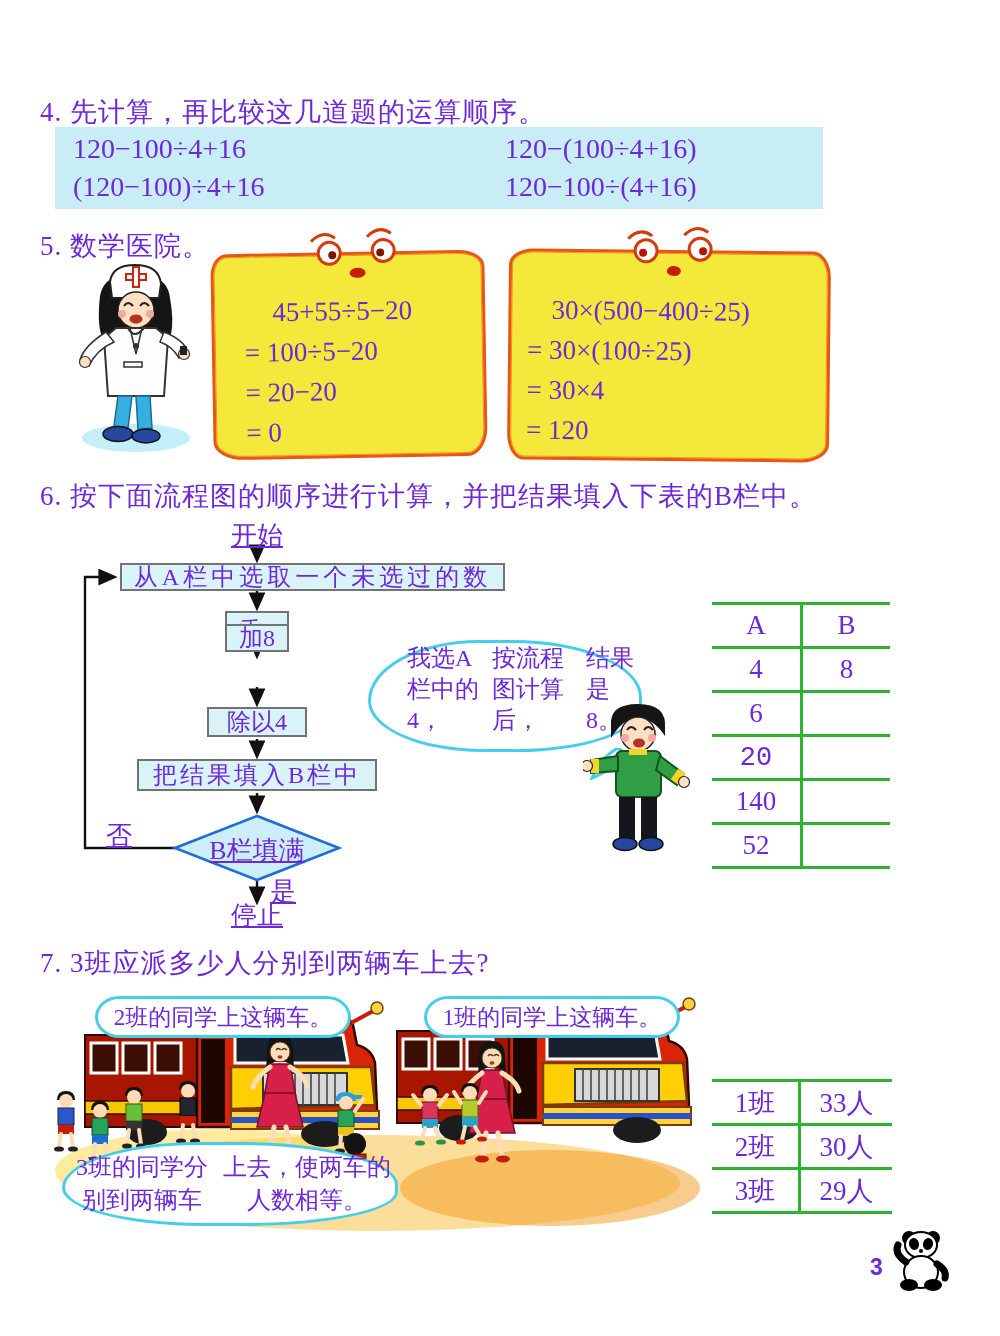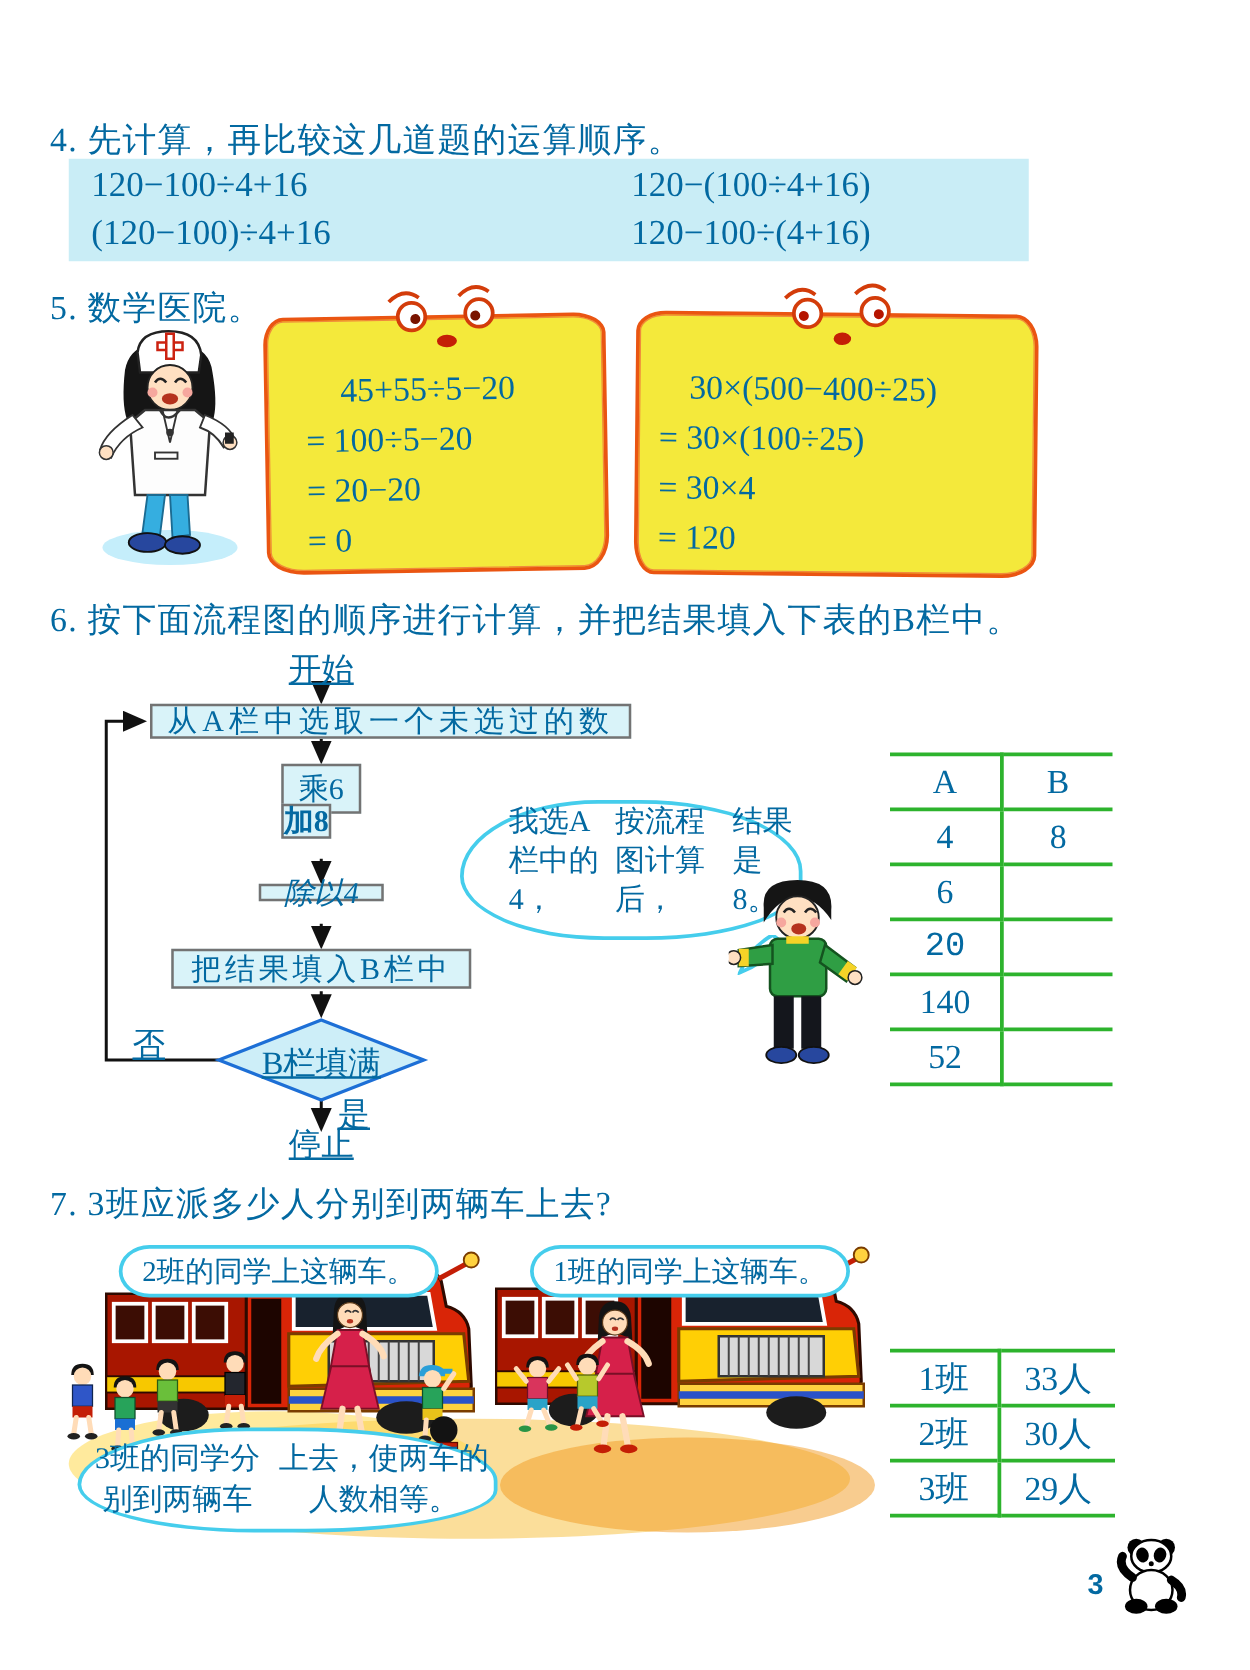--- a/index.html
+++ b/index.html
@@ -1,18 +1,18 @@
 <!DOCTYPE html>
 <html><head>
 <meta charset="utf-8">
 <style>
   html,body { margin:0; padding:0; background:#ffffff; }
   .page {
     position:relative; width:1000px; height:1336px; background:#fff;
-    font-family:"Liberation Serif","DejaVu Serif",serif; color:#0369a1; overflow:hidden;
+    font-family:"Liberation Serif","DejaVu Serif",serif; color:#6d28d9; overflow:hidden;
   }
   .abs { position:absolute; }
   .qtitle { position:absolute; font-size:27px; letter-spacing:1px; white-space:nowrap; }
 
   
   .expr-box { position:absolute; left:55px; top:127px; width:740px; height:82px;
     background:#c9edf6;padding-left:28px; }
   .expr { position:absolute; font-size:28px; white-space:nowrap; }
 
   
@@ -138,22 +138,22 @@
       <line x1="197" y1="273" x2="197" y2="291"></line>
       <line x1="197" y1="360" x2="197" y2="382"></line>
       <polyline points="115,328 25,328 25,57 54,57"></polyline>
     </g>
     <polygon points="115,328 197,296 279,328 197,360" fill="#cdeef8" stroke="#1d6fd6" stroke-width="2.6"></polygon>
   </svg>
 
   <div class="fc-label" style="left:212px; top:518px; width:90px; text-align:center;">开始</div>
   <div class="fc-box" style="left:120px; top:563px; width:385px; height:28px; letter-spacing:4px;">从A栏中选取一个未选过的数</div>
   <div class="fc-box" style="left:225px; top:611px; width:64px; height:40px;text-align:right;">乘6</div>
-  <div class="fc-box" style="left:225px; top:643px; width:40px; height:28px;font-weight:bold;">加8</div>
-  <div class="fc-box" style="left:207px; top:707px; width:100px; height:14px;font-style:italic;">除以4</div>
+  <div class="fc-box" style="left:225px; top:624px; width:64px; height:28px;">加8</div>
+  <div class="fc-box" style="left:207px; top:707px; width:100px; height:30px;">除以4</div>
   <div class="fc-box" style="left:137px; top:759px; width:240px; height:32px; letter-spacing:3px;">把结果填入B栏中</div>
   <div class="fc-label" style="left:177px; top:833px; width:160px; text-align:center;">B栏填满</div>
   <div class="fc-label" style="left:106px; top:818px;">否</div>
   <div class="fc-label" style="left:270px; top:874px;">是</div>
   <div class="fc-label" style="left:212px; top:898px; width:90px; text-align:center;">停止</div>
 
   <div class="cloud big" style="left:368px; top:640px; width:274px; height:112px;
        align-items:flex-start; padding-left:36px; font-size:24px; line-height:31px; text-align:left;">
     <div>我选A栏中的4，</div>
     <div>按流程图计算后，</div>

